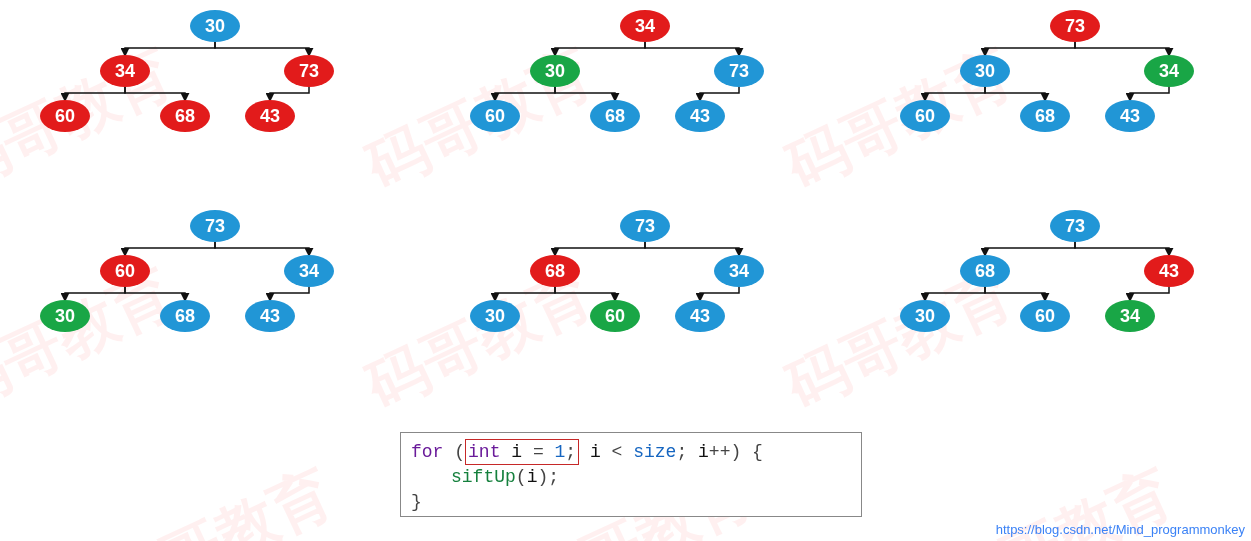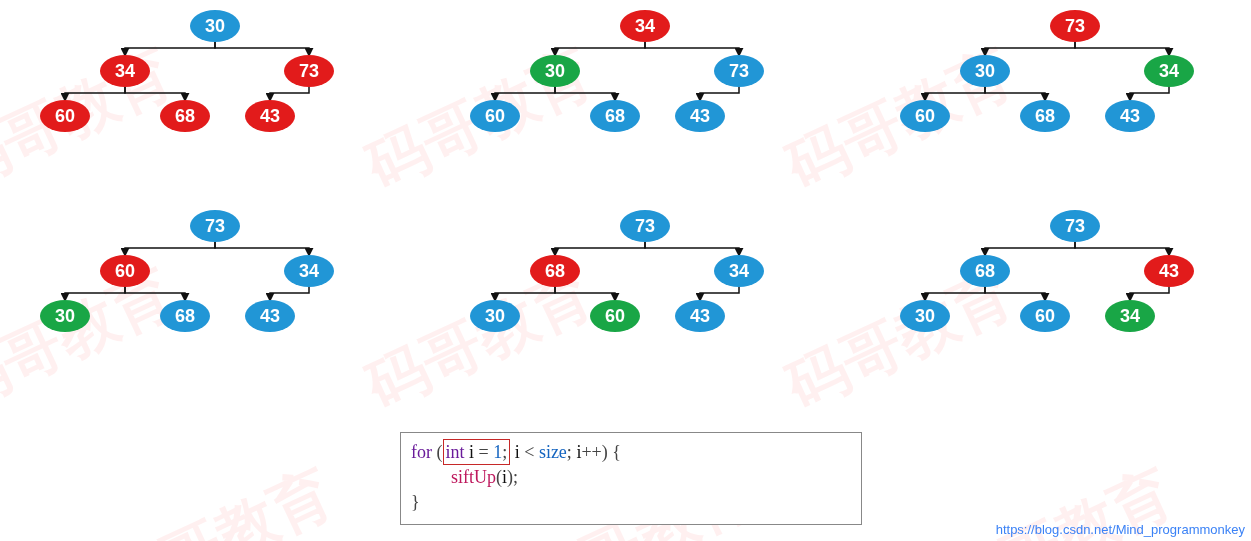--- a/index.html
+++ b/index.html
@@ -52,32 +52,32 @@
     width:1251px;height:541px;
     z-index:1;
     pointer-events:none;
   }
   .code-box{
     position:absolute;
     left:400px;
     top:432px;
     width:440px;
     border:1px solid #888;
-    padding:6px 10px 10px 10px;
-    font-family:Liberation Serif, serif;
+    padding:6px 10px 2px 10px;
+    font-family:Liberation Mono, monospace;
     font-size:18px;
     line-height:1.35;
     background:#fff;
     z-index:4;
   }
   .kw-for   { color:#6a1b9a; }
   .kw-type  { color:#6a1b9a; }
   .op       { color:#444; }
   .ident    { color:#111; }
-  .func     { color:#be185d; }
+  .func     { color:#15803d; }
   .num      { color:#1565c0; }
   .size-id  { color:#1565c0; }
   .highlight-box{
     display:inline-block;
     border:1px solid #c62828;
     padding:0 2px;
     margin:0 0px;
   }
 </style>
 </head>

